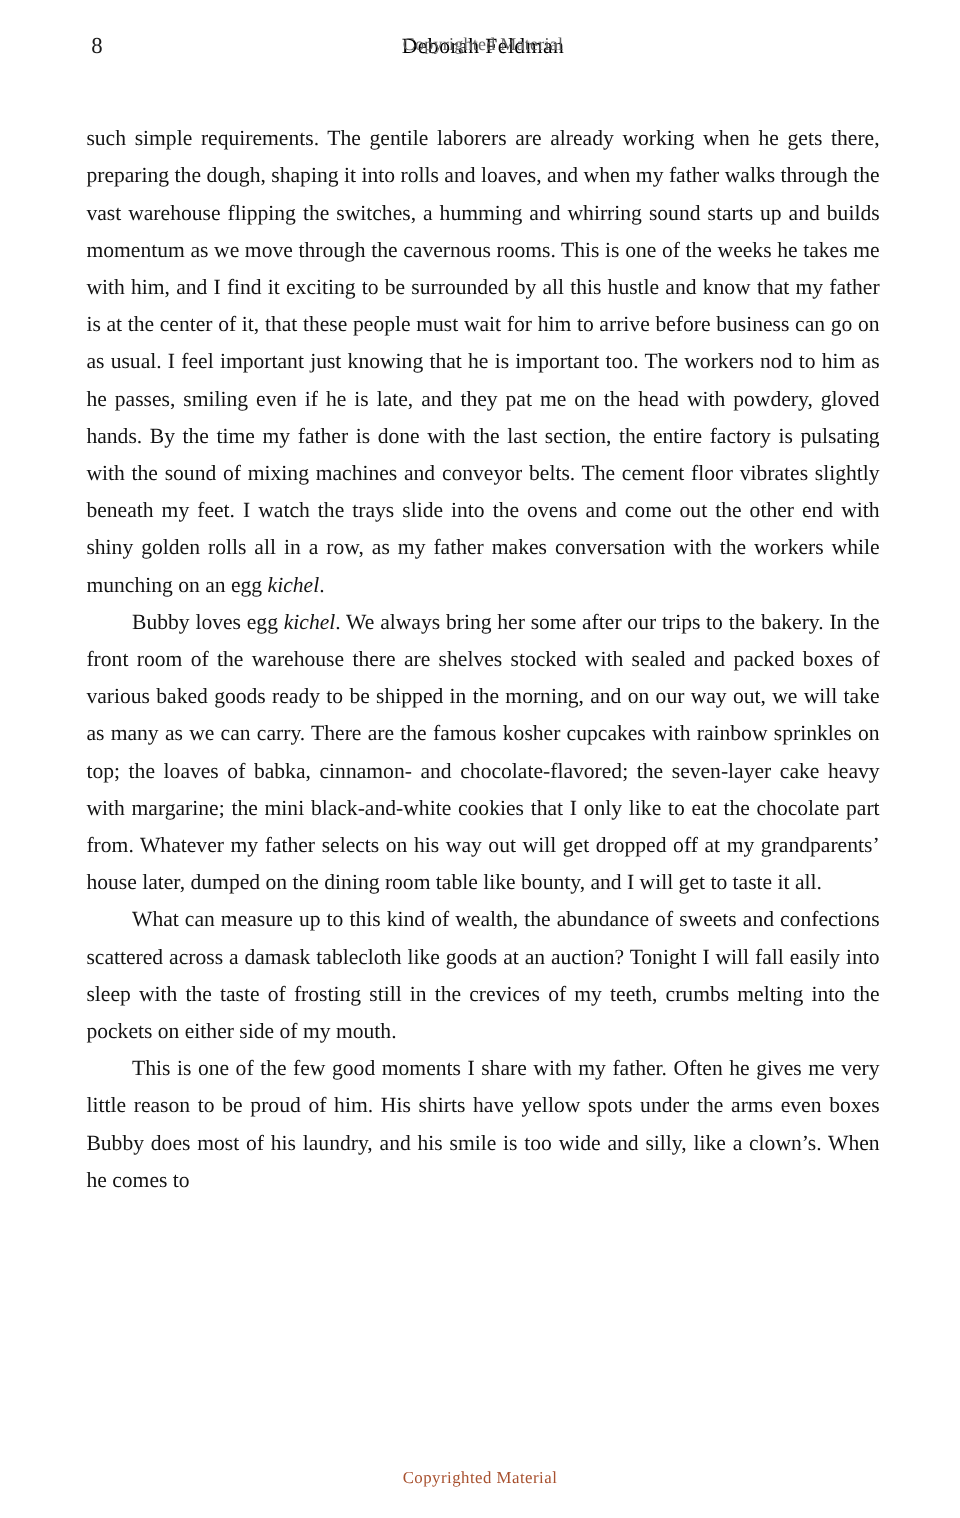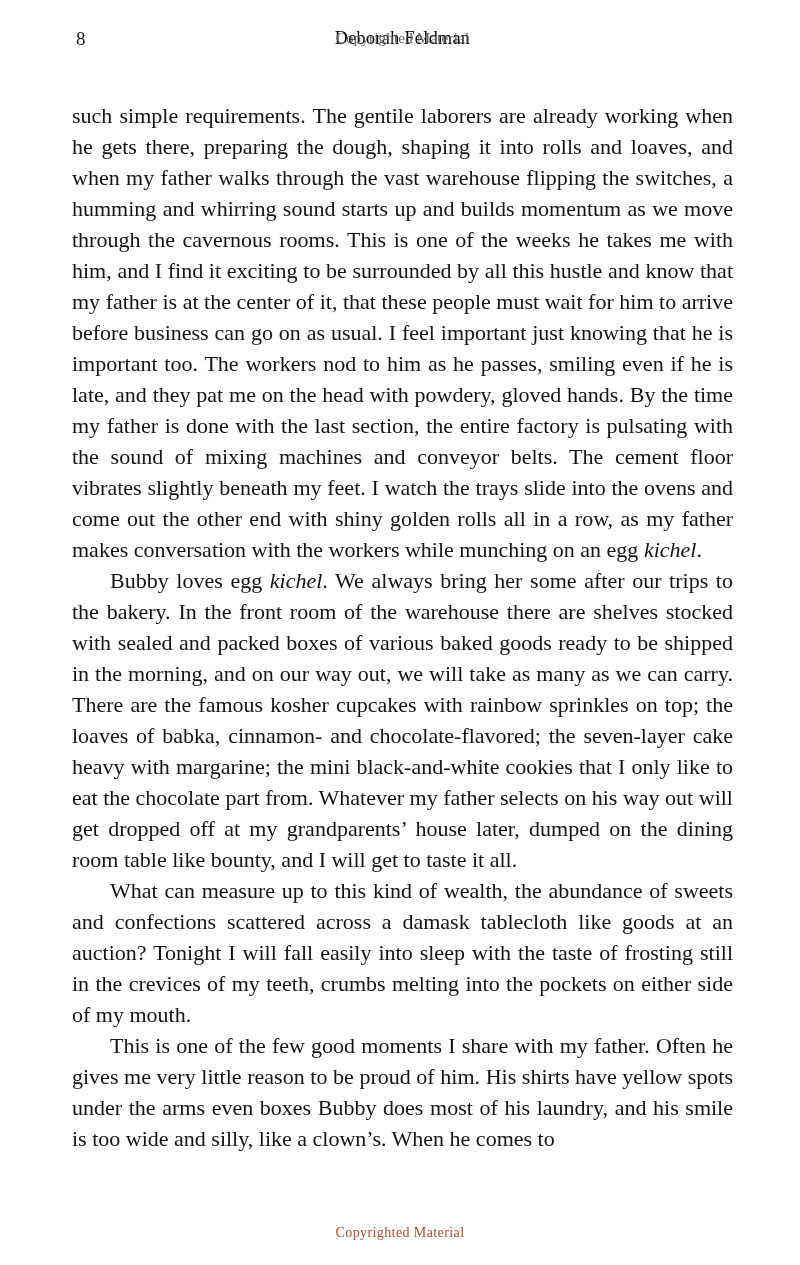--- a/index.html
+++ b/index.html
@@ -53,21 +53,21 @@
     left: 50%;
     top: 2px;
     transform: translateX(-50%);
     font-size: 15px;
     white-space: nowrap;
     letter-spacing: 0.2px;
   }
   .body-text {
     margin-top: 46px;
     text-align: justify;
-    font-size: 22px;
+    font-size: 18px;
     line-height: 31px;
     color: #141414;
   }
   .para {
     margin: 0;
     padding: 0;
   }
   .para.indent {
     text-indent: 38px;
   }

